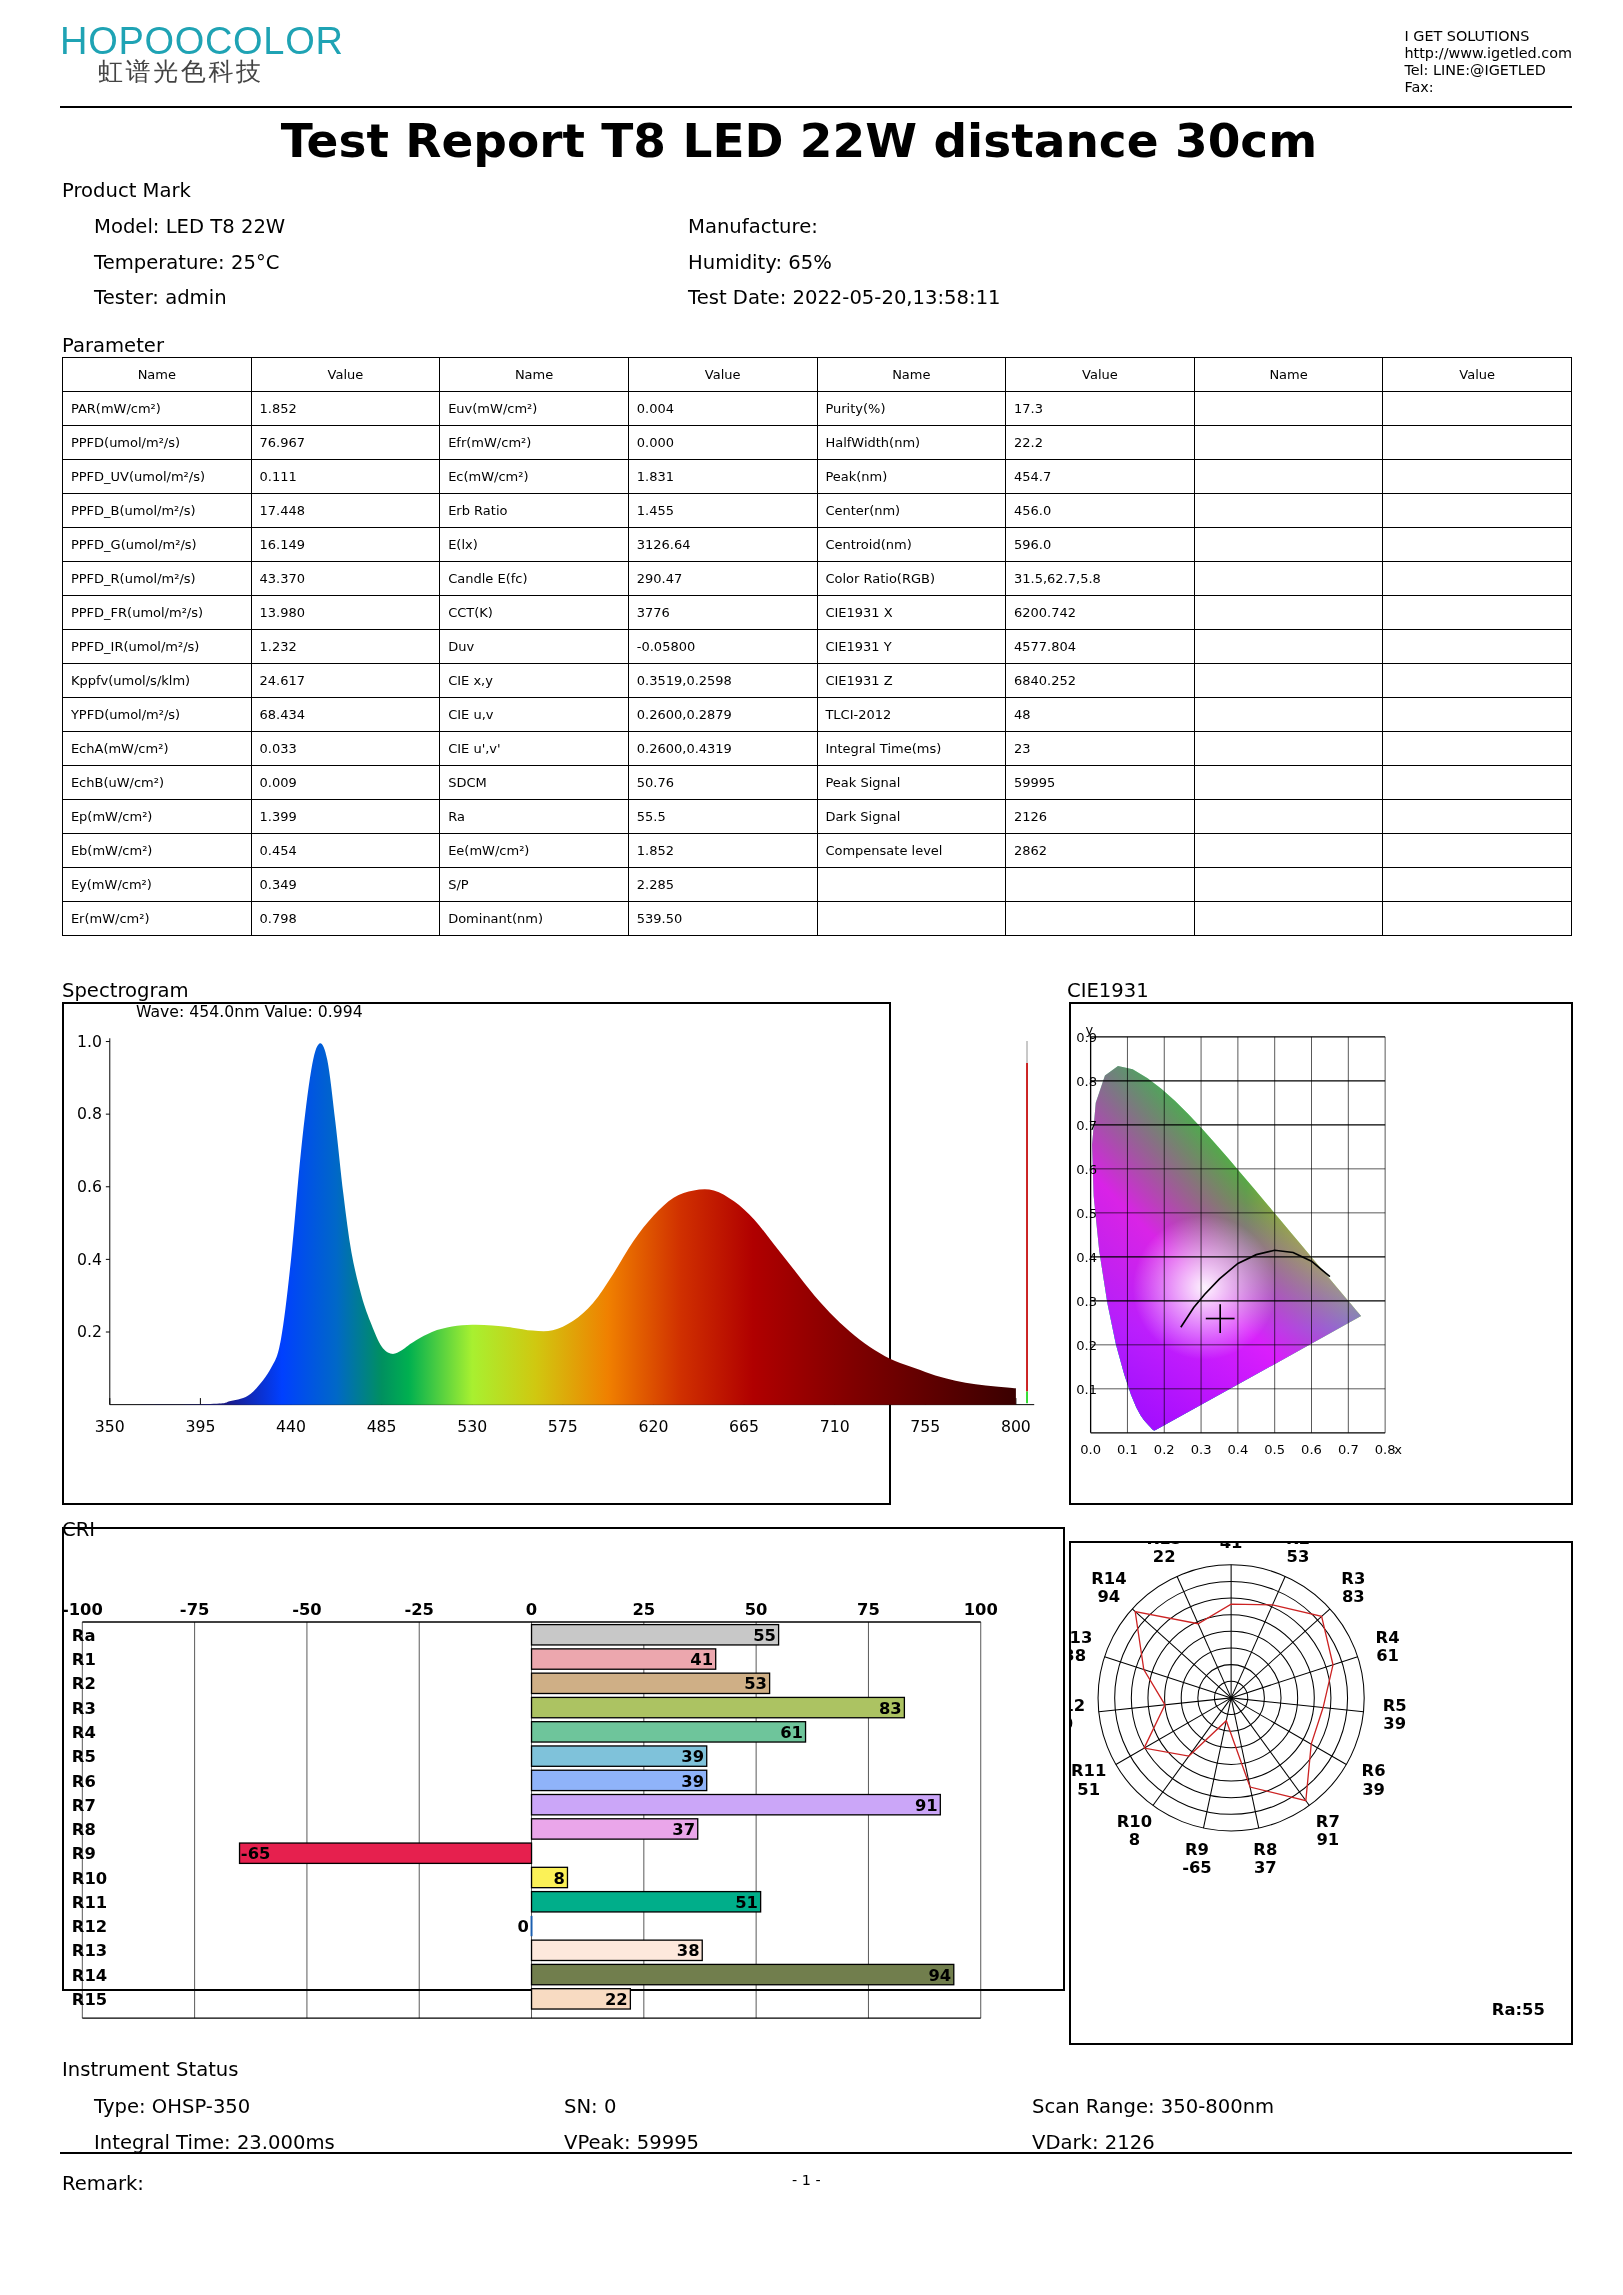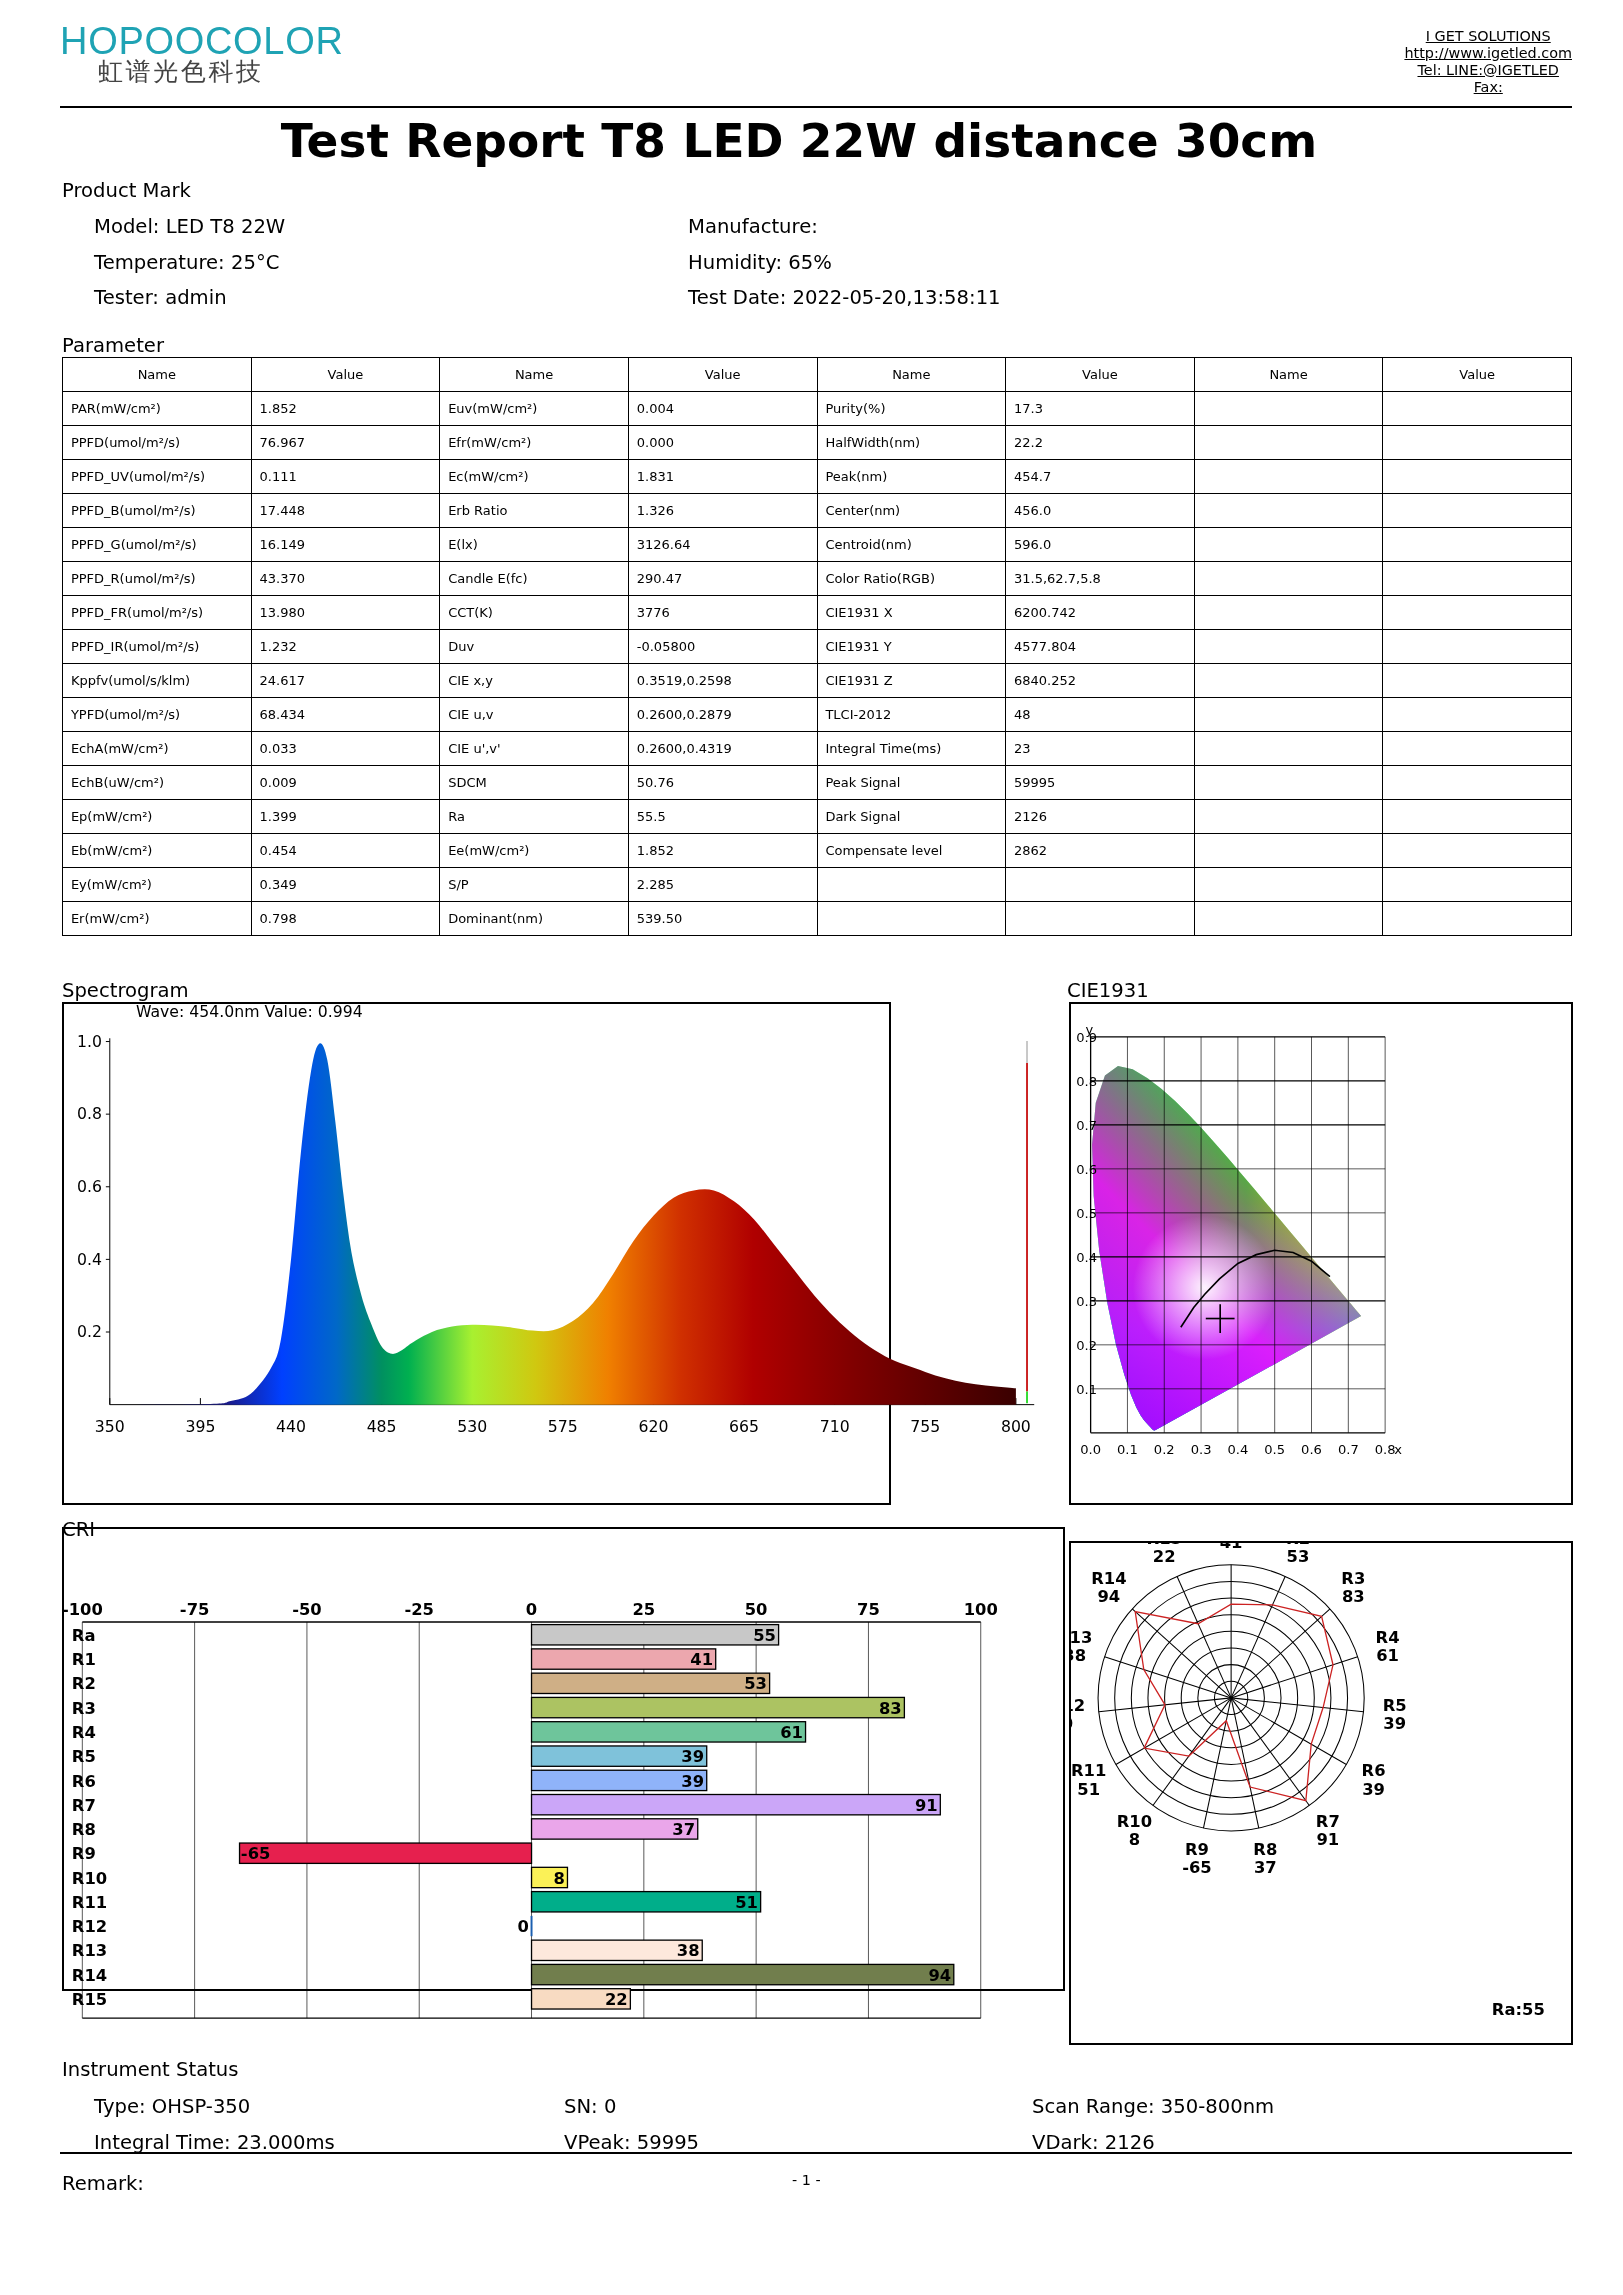--- a/index.html
+++ b/index.html
@@ -1,20 +1,20 @@
 <!DOCTYPE html>
 <html style="font-size:10.5px"><head>
 <meta charset="utf-8">
 <style>
   html, body { margin:0; padding:0; background:#ffffff; }
   body { width:1623px; height:2295px; position:relative; font-family:"DejaVu Sans", sans-serif; color:#000; overflow:hidden; }
   .abs { position:absolute; }
   .logo-en { left:60px; top:22px; font-family:"Liberation Sans", sans-serif; font-size:38px; color:#1fa3b4; letter-spacing:0.7px; line-height:1; }
   .logo-cn { left:98px; top:59px; font-size:25px; color:#444; letter-spacing:2.6px; line-height:1; font-family:"DejaVu Sans", sans-serif; }
-  .hdr-right { right:51px; top:27.5px; text-align:center; font-family:"DejaVu Sans", sans-serif; font-size:14.4px; line-height:17px;text-decoration:underline; }
+  .hdr-right { right:51px; top:27.5px; text-align:left; font-family:"DejaVu Sans", sans-serif; font-size:14.4px; line-height:17px; }
   .rule { left:60px; width:1512px; height:2px; background:#000; }
   .title { left:0; width:1598px; top:111px; text-align:center; font-family:"DejaVu Sans", sans-serif; font-weight:bold; font-size:47px; line-height:59px; }
   .section { left:62px; font-family:"DejaVu Sans", sans-serif; font-size:19.6px; line-height:23.6px; }
   .field { font-size:19.6px; line-height:23.6px; font-family:"DejaVu Sans", sans-serif; }
   table.params { position:absolute; left:62px; top:357px; width:1510px; border-collapse:collapse; table-layout:fixed; font-family:"DejaVu Sans", sans-serif; font-size:13px; }
   table.params td, table.params th { border:1.3px solid #000; height:33px; padding:0 0 0 7.9px; text-align:left; font-weight:normal; white-space:nowrap; overflow:hidden; }
   table.params th { text-align:center; padding:0; }
   .box { border:2px solid #000; box-sizing:border-box; }
   .chart-text { font-family:"DejaVu Sans", sans-serif; font-size:24px; }
 </style>
@@ -87,21 +87,21 @@
         <td>1.831</td>
         <td>Peak(nm)</td>
         <td>454.7</td>
         <td></td>
         <td></td>
       </tr>
       <tr>
         <td>PPFD_B(umol/m²/s)</td>
         <td>17.448</td>
         <td>Erb Ratio</td>
-        <td>1.326</td>
+        <td>1.455</td>
         <td>Center(nm)</td>
         <td>456.0</td>
         <td></td>
         <td></td>
       </tr>
       <tr>
         <td>PPFD_G(umol/m²/s)</td>
         <td>16.149</td>
         <td>E(lx)</td>
         <td>3126.64</td>

